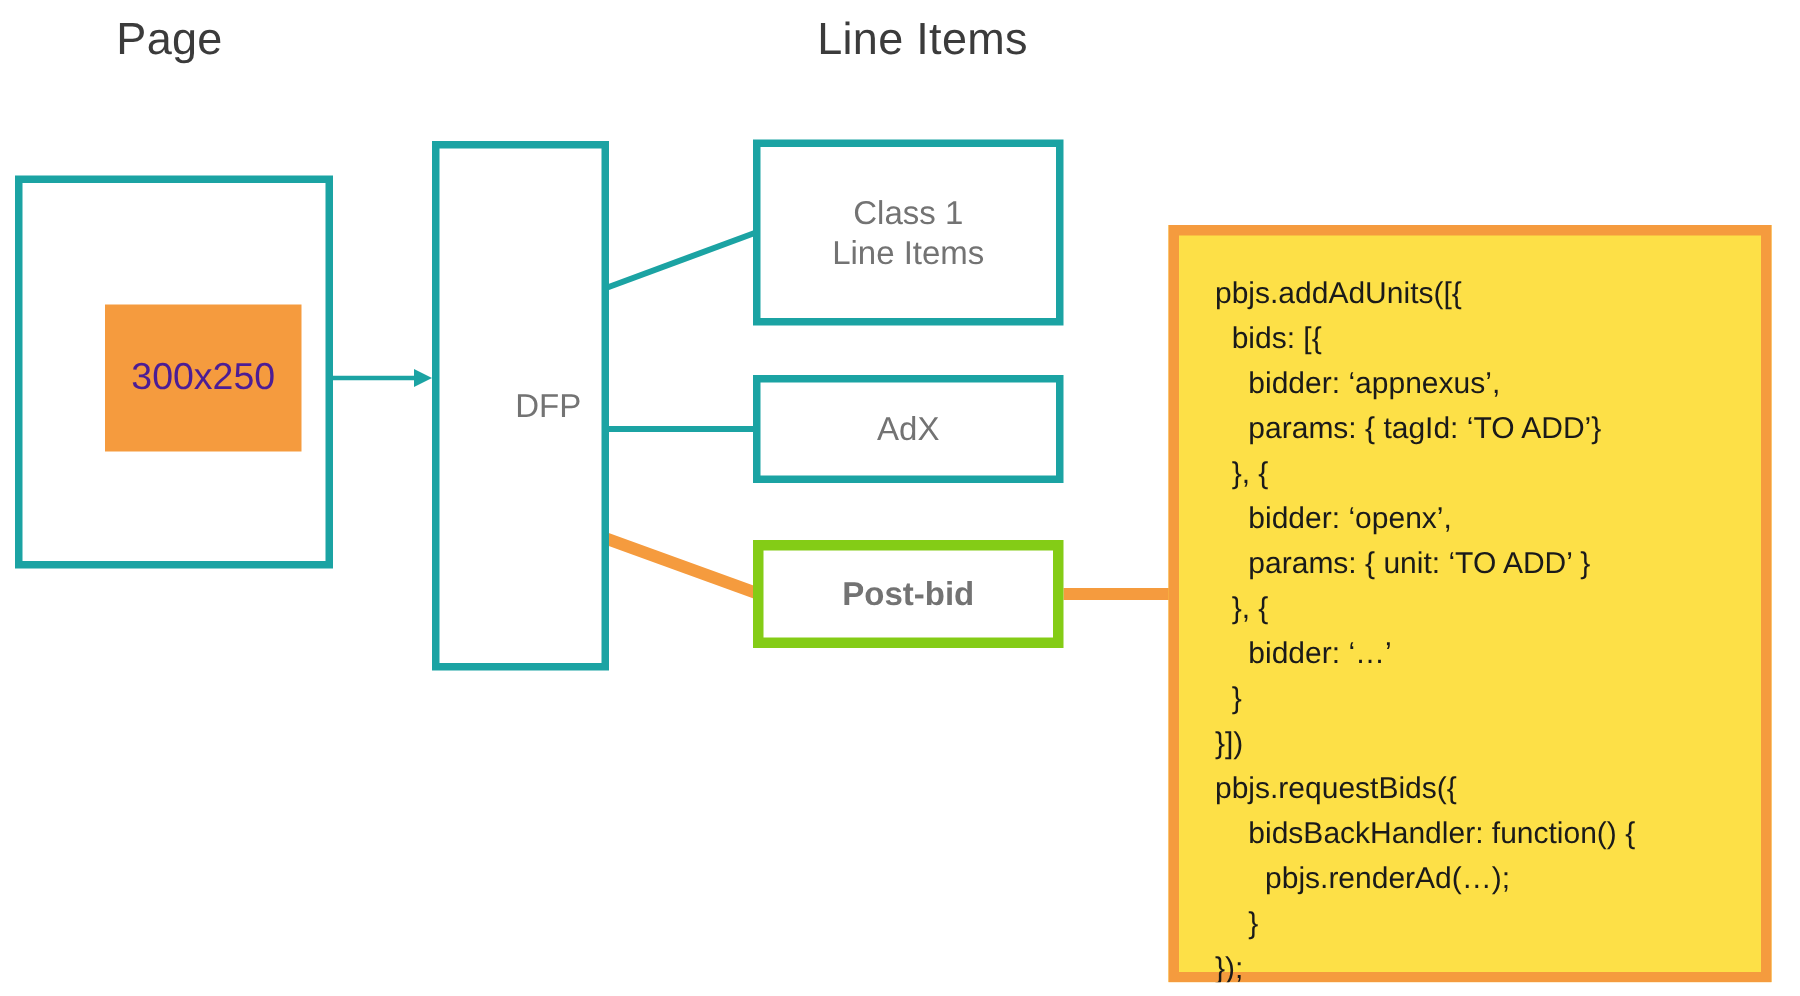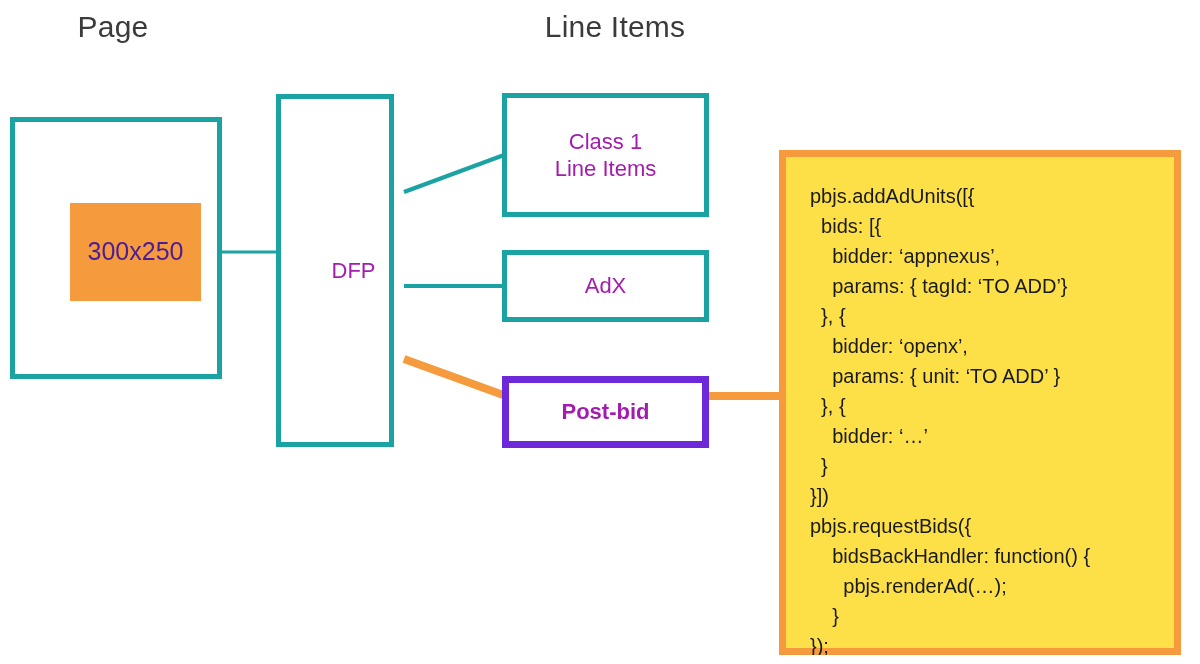--- a/index.html
+++ b/index.html
@@ -39,28 +39,27 @@
     background: #ffffff;
     display: flex;
     align-items: center;
     justify-content: center;
     text-align: center;
   }
   .box-teal {
     border: 5px solid #1ba3a3;
   }
   .box-orange {
-    border: 7px solid #6d28d9;
-    margin-top: 16px;
+    border: 7px solid #84cc16;
   }
 
   .box-label {
     font-size: 22px;
     line-height: 1.25;
-    color: #a21caf;
+    color: #737373;
   }
   .box-label.bold {
     font-weight: bold;
   }
 
   
   #page-box {
     left: 10px;
     top: 117px;
     width: 212px;
@@ -79,21 +78,21 @@
     align-items: center;
     justify-content: center;
   }
   #creative-block .box-label {
     color: #4c1d95;
     font-size: 25px;
   }
 
   
   #dfp-box {
-    left: 276px;
+    left: 288px;
     top: 94px;
     width: 118px;
     height: 353px;
     padding-left: 37px;
   }
 
   
   #class1-box {
     left: 502px;
     top: 93px;

